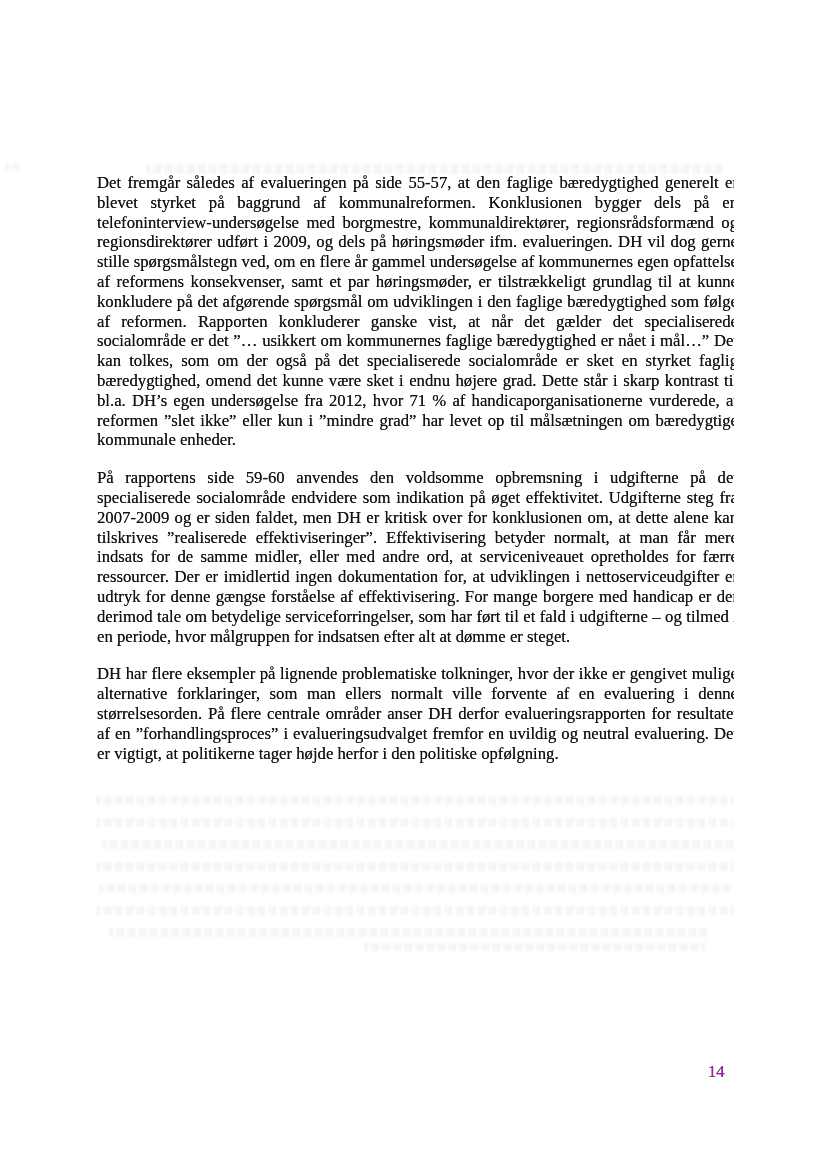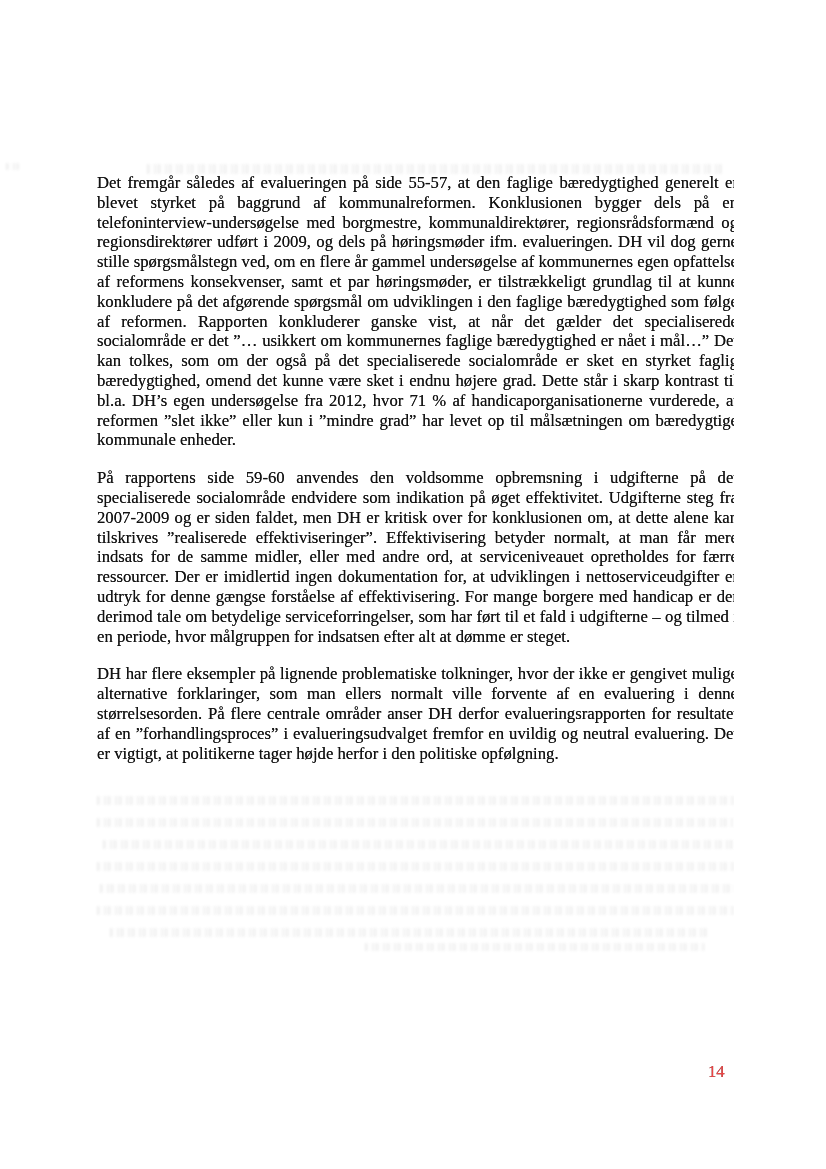--- a/index.html
+++ b/index.html
@@ -30,21 +30,21 @@
     margin: 0 0 18px 0;
     text-shadow: 0 0 0.35px rgba(0,0,0,0.75); 
   }
   .page-number {
     position: absolute;
     left: 708px;
     top: 1062px;
     font-family: "Liberation Serif", "DejaVu Serif", serif;
     font-size: 16.7px;
     line-height: 19.8px;
-    color: #ef4444;
+    color: #a21caf;
     text-shadow: 0 0 0.35px rgba(0,0,0,0.75);
   }
   
   .ghost {
     position: absolute;
     height: 9px;
     background: repeating-linear-gradient(
       90deg,
       rgba(95,95,95,0.16) 0px,
       rgba(130,130,130,0.11) 2px,

